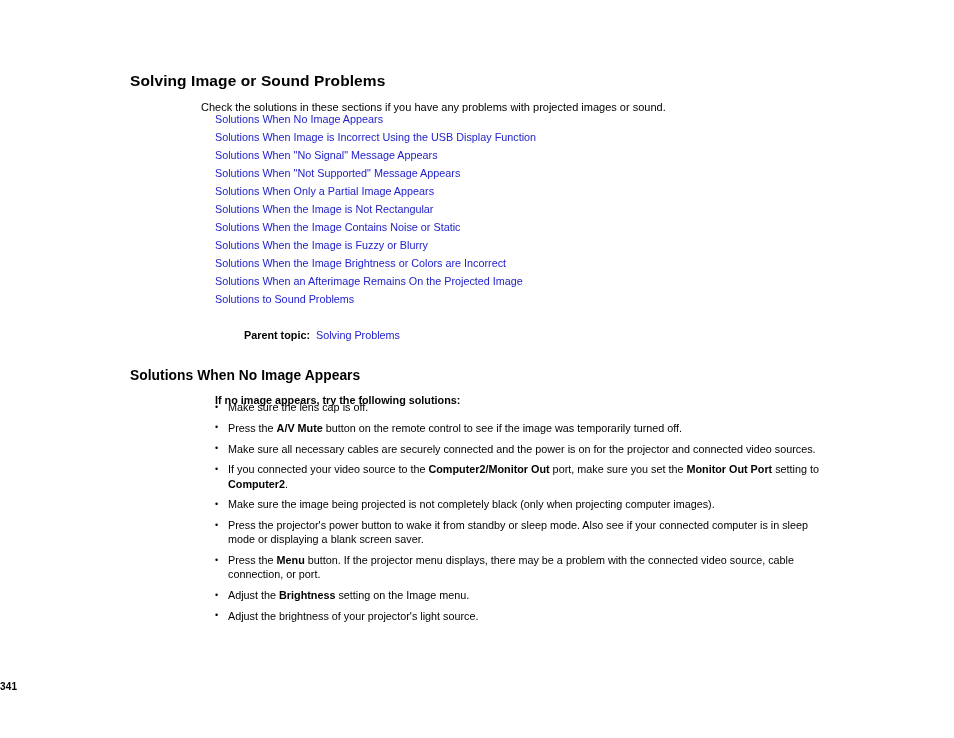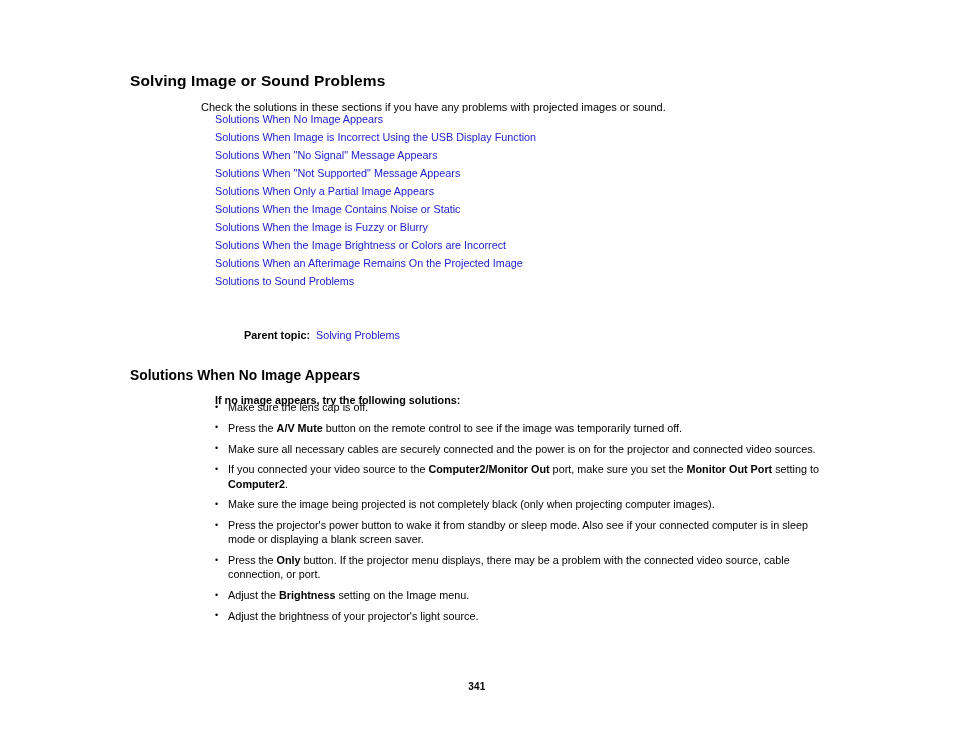--- a/index.html
+++ b/index.html
@@ -130,41 +130,41 @@
     color: #000;
   }
   .bullet-item b { font-weight: bold; text-align: center; }
 
   
   .page-number {
     position: absolute;
     left: 0;
     top: 681px;
     width: 954px;
-    text-align: center;
     font-size: 10px;
     font-weight: bold;
     letter-spacing: 0.2px;
   }
 </style>
 </head>
 <body>
 
 <div class="page">
 
   <h1 class="h1">Solving Image or Sound Problems</h1>
 
   <p class="intro-para">Check the solutions in these sections if you have any problems with projected images or sound.</p>
 
   <div class="link-list">
       <div class="link-row"><a class="doclink">Solutions When No Image Appears</a></div>
       <div class="link-row"><a class="doclink">Solutions When Image is Incorrect Using the USB Display Function</a></div>
       <div class="link-row"><a class="doclink">Solutions When "No Signal" Message Appears</a></div>
       <div class="link-row"><a class="doclink">Solutions When "Not Supported" Message Appears</a></div>
       <div class="link-row"><a class="doclink">Solutions When Only a Partial Image Appears</a></div>
+      <div class="link-row"><a class="doclink">Solutions When the Image is Not Rectangular</a></div>
       <div class="link-row"><a class="doclink">Solutions When the Image Contains Noise or Static</a></div>
       <div class="link-row"><a class="doclink">Solutions When the Image is Fuzzy or Blurry</a></div>
       <div class="link-row"><a class="doclink">Solutions When the Image Brightness or Colors are Incorrect</a></div>
       <div class="link-row"><a class="doclink">Solutions When an Afterimage Remains On the Projected Image</a></div>
       <div class="link-row"><a class="doclink">Solutions to Sound Problems</a></div>
     </div>
 
   <div class="parent-topic">
     <span class="pt-label">Parent topic:</span>
     <span>&nbsp;</span><a class="doclink">Solving Problems</a>
@@ -174,20 +174,20 @@
 
   <p class="sub-intro">If no image appears, try the following solutions:</p>
 
   <div class="bullets">
       <div class="bullet-item"><span>Make sure the lens cap is off.</span></div>
       <div class="bullet-item"><span>Press the </span><b>A/V Mute</b><span> button on the remote control to see if the image was temporarily turned off.</span></div>
       <div class="bullet-item"><span>Make sure all necessary cables are securely connected and the power is on for the projector and connected video sources.</span></div>
       <div class="bullet-item"><span>If you connected your video source to the </span><b>Computer2/Monitor Out</b><span> port, make sure you set the </span><b>Monitor Out Port</b><span> setting to </span><b>Computer2</b><span>.</span></div>
       <div class="bullet-item"><span>Make sure the image being projected is not completely black (only when projecting computer images).</span></div>
       <div class="bullet-item"><span>Press the projector's power button to wake it from standby or sleep mode. Also see if your connected computer is in sleep mode or displaying a blank screen saver.</span></div>
-      <div class="bullet-item"><span>Press the </span><b>Only</b><span> button. If the projector menu displays, there may be a problem with the connected video source, cable connection, or port.</span></div>
+      <div class="bullet-item"><span>Press the </span><b>Menu</b><span> button. If the projector menu displays, there may be a problem with the connected video source, cable connection, or port.</span></div>
       <div class="bullet-item"><span>Adjust the </span><b>Brightness</b><span> setting on the Image menu.</span></div>
       <div class="bullet-item"><span>Adjust the brightness of your projector's light source.</span></div>
     </div>
 
   <div class="page-number">341</div>
 
 </div>
 
 </body></html>

